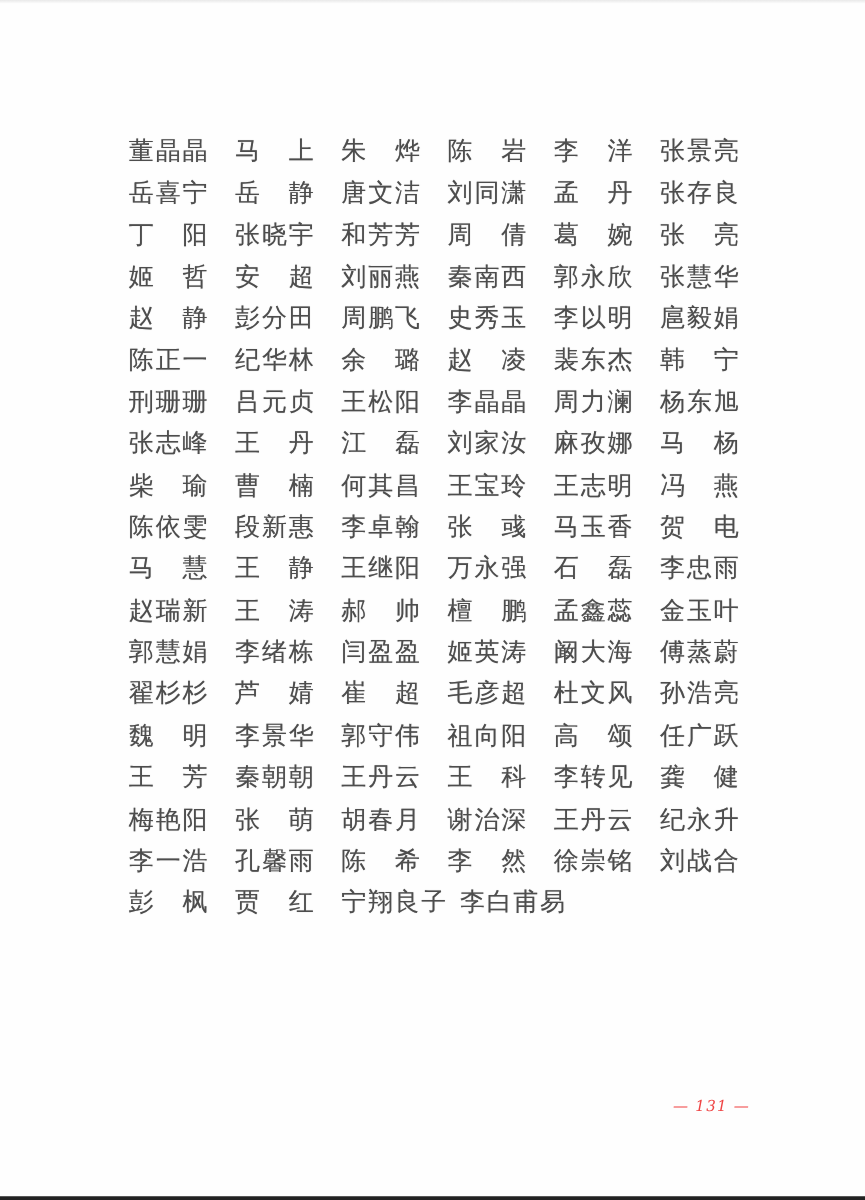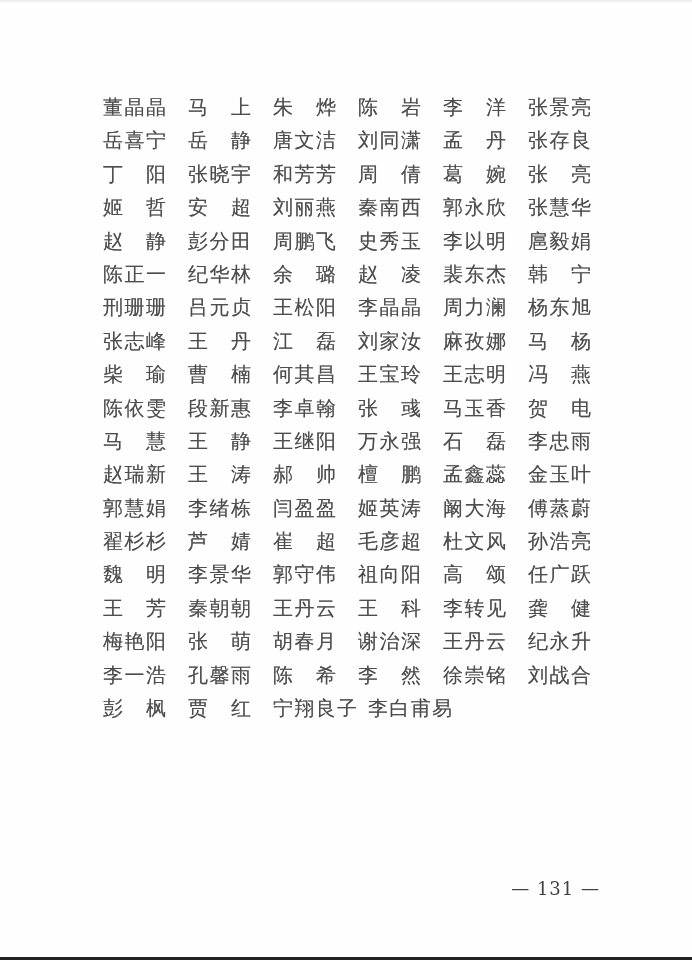--- a/index.html
+++ b/index.html
@@ -34,21 +34,21 @@
   .name-grid {
     position: absolute;
     left: 103px;
     top: 97px;
     width: 520px;
   }
 
   .name-row {
     display: flex;
     height: 33.4px;
-    align-items: flex-start;
+    align-items: flex-end;
   }
 
   .name-cell {
     width: 63px;
     margin-right: 22px;
     font-size: 20px;
     line-height: 1;
     color: #4d4d4d;
     white-space: nowrap;
     text-align: justify;
@@ -59,24 +59,25 @@
 
   .name-cell.wide {
     width: 84px;
     margin-right: 11px;
   }
 
   .page-number {
     position: absolute;
     top: 878px;
     right: 92px;
-    font-size: 18px;
+    font-size: 12px;
     letter-spacing: 1px;
-    color: #404040;
+    color: #ef4444;
     white-space: nowrap;
+    font-style: italic;
   }
 </style>
 </head>
 <body>
 
 <div class="page">
   <div class="scan-edge-top"></div>
 
   <div class="name-grid">
 

